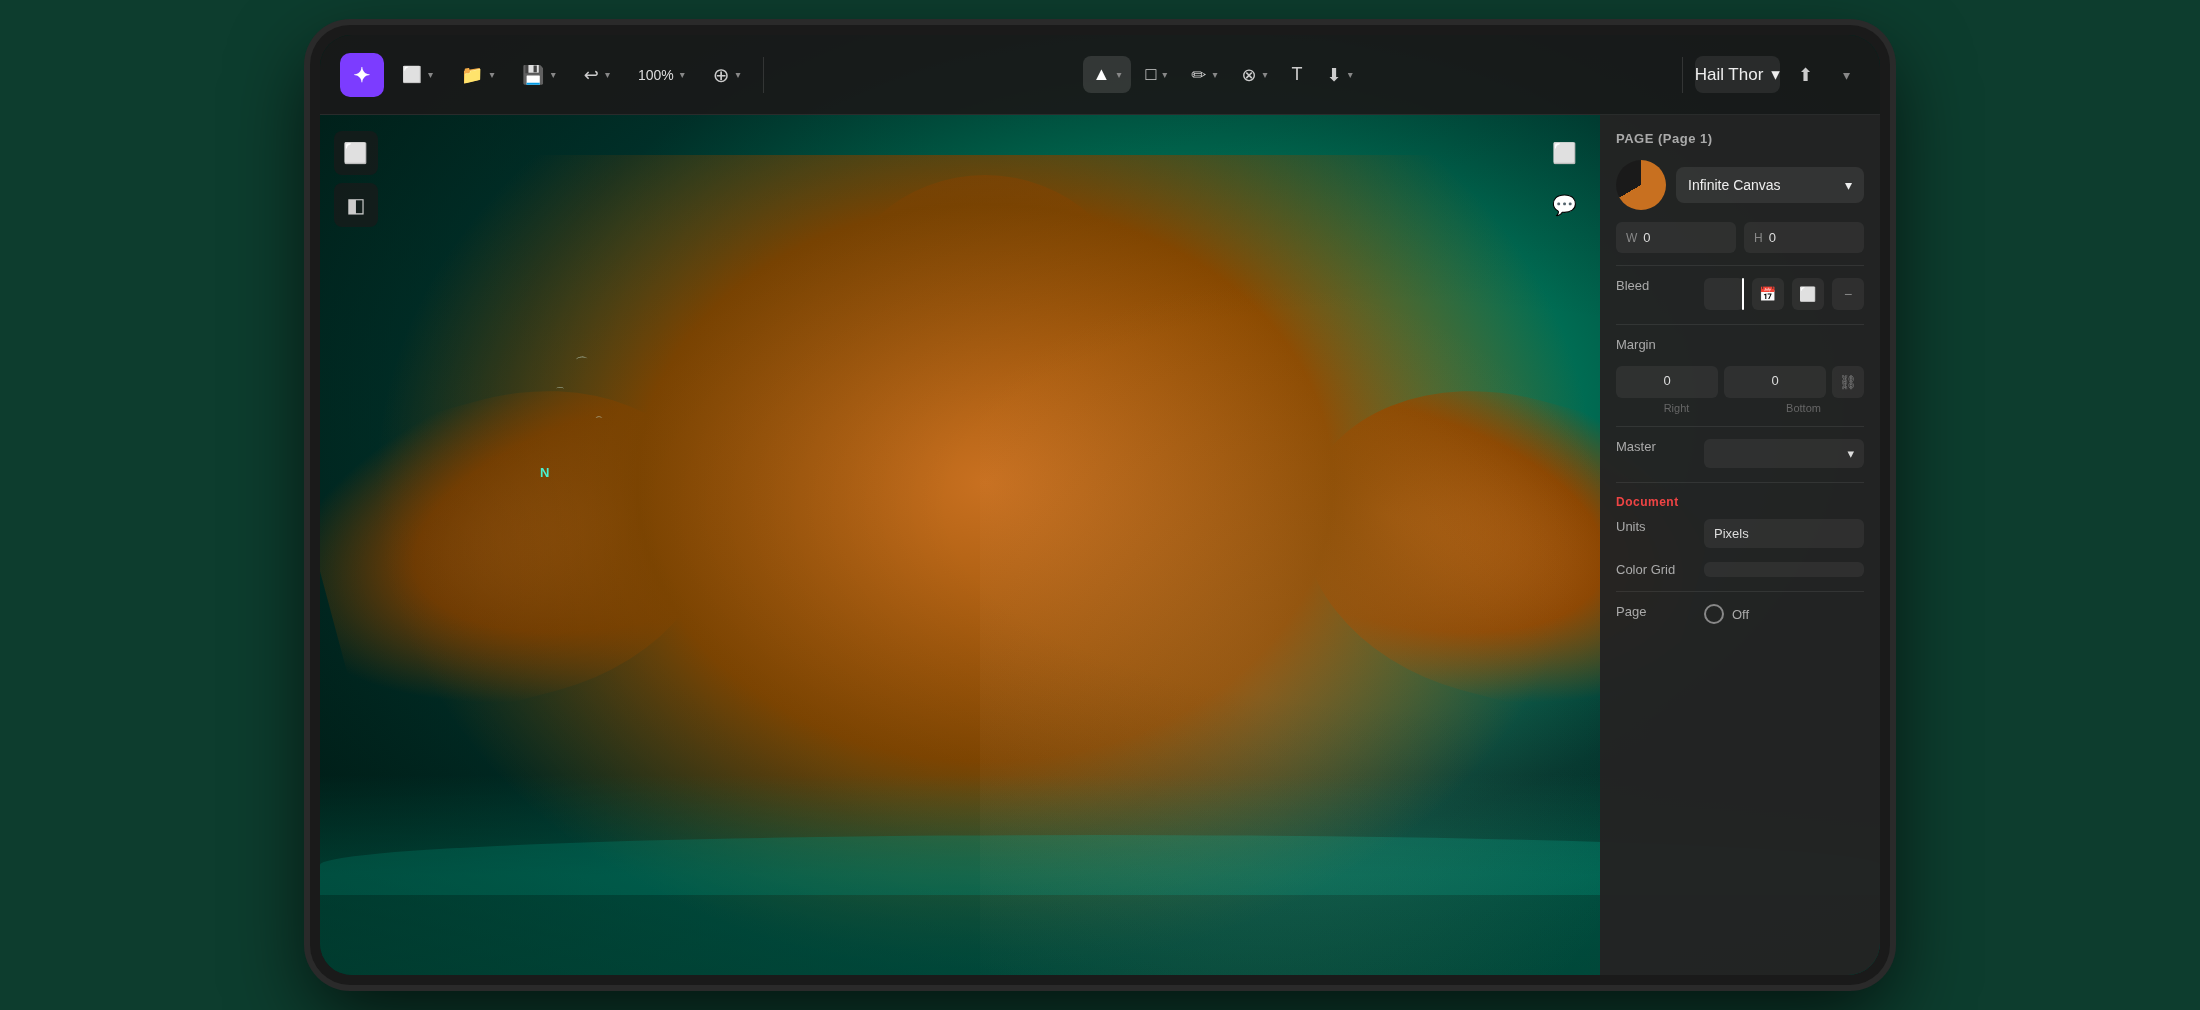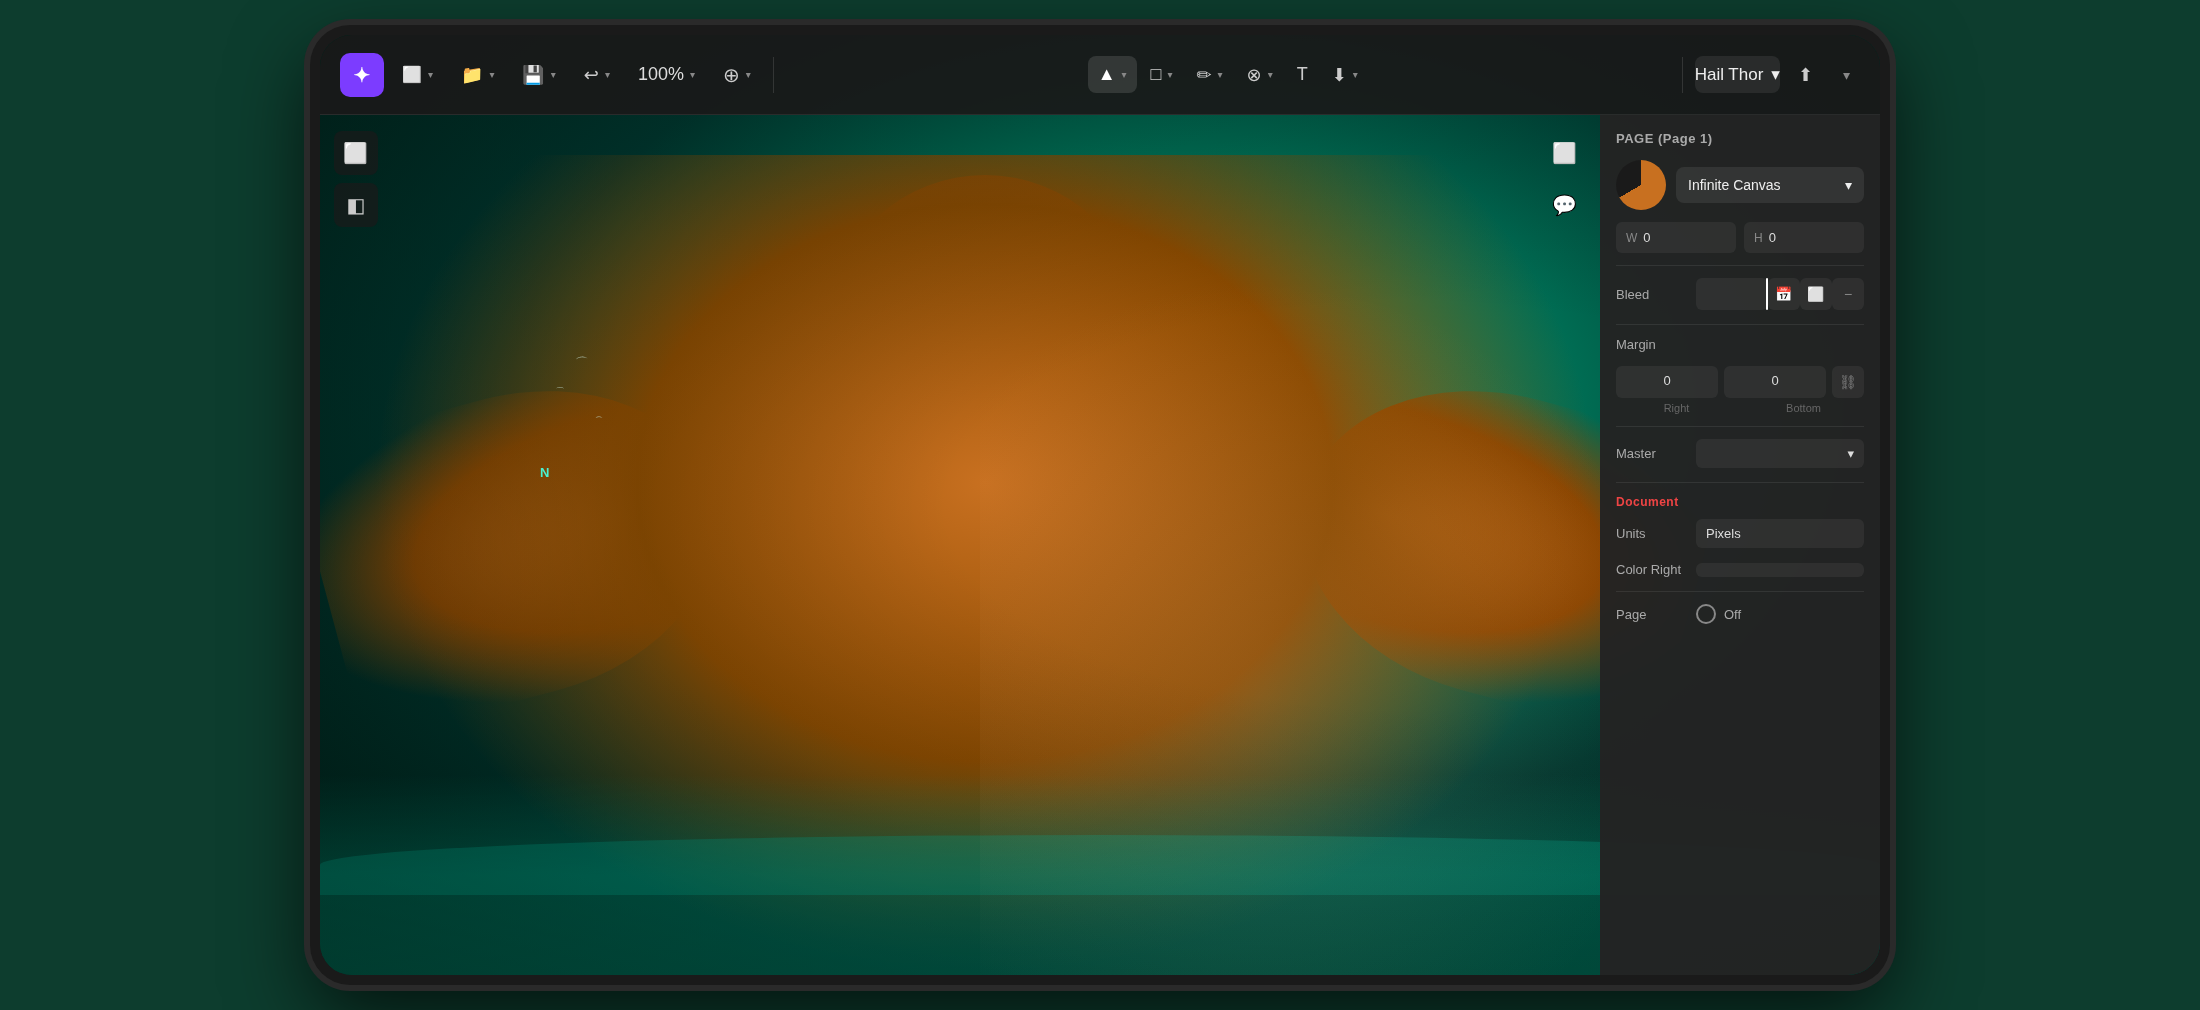--- a/index.html
+++ b/index.html
@@ -326,22 +326,22 @@
       font-size: 12px;
     }
 
     .wh-value {
       color: #ddd;
       font-size: 13px;
     }
 
     .panel-row {
       display: flex;
-      align-items: center;
       margin-bottom: 14px;
+      gap: 8px;
     }
 
     .panel-row-label {
       color: #aaa;
       font-size: 13px;
       width: 80px;
       flex-shrink: 0;
     }
 
     .panel-row-value {
@@ -581,21 +581,21 @@
         <span>💾</span>
         <span class="chevron">▾</span>
       </div>
 
       <div class="toolbar-btn">
         <span>↩</span>
         <span class="chevron">▾</span>
       </div>
 
       <div class="toolbar-btn">
-        <span style="font-size:18px;color:#ddd;">100%</span>
+        <span style="font-size:14px;color:#ddd;">100%</span>
         <span class="chevron">▾</span>
       </div>
 
       <div class="toolbar-btn">
         <span style="font-size:20px;">⊕</span>
         <span class="chevron">▾</span>
       </div>
 
       <div class="toolbar-divider"></div>
 
@@ -731,21 +731,21 @@
       <div class="section-header">Document</div>
 
       <div class="panel-row">
         <span class="panel-row-label">Units</span>
         <div class="panel-row-value">
           <span>Pixels</span>
         </div>
       </div>
 
       <div class="panel-row">
-        <span class="panel-row-label">Color Right</span>
+        <span class="panel-row-label">Color Grid</span>
         <div class="panel-row-value">
           <span></span>
         </div>
       </div>
 
       <div class="panel-divider"></div>
 
       <div class="panel-row">
         <span class="panel-row-label">Page</span>
         <div class="grid-toggle">

